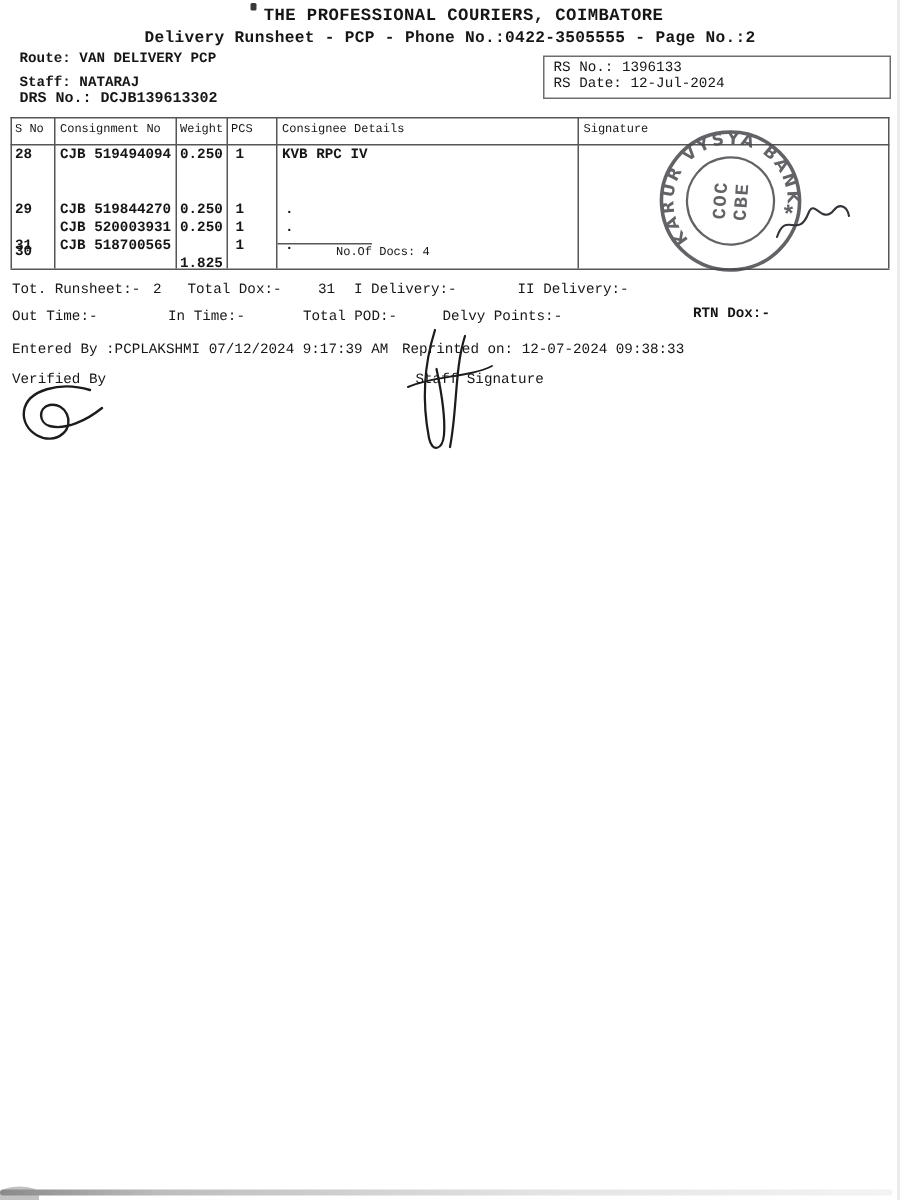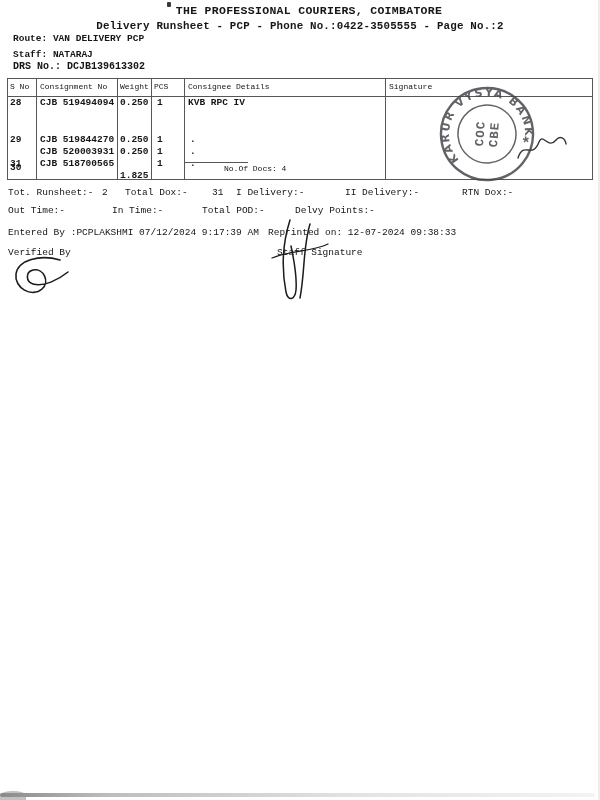--- a/index.html
+++ b/index.html
@@ -44,20 +44,24 @@
 
   <div class="speck" style="left:167px;top:2px;width:4px;height:5px;"></div>
 
   <div class="t b ctr f115" style="top:4px; transform:translateX(9px);">THE PROFESSIONAL COURIERS, COIMBATORE</div>
   <div class="t b ctr f108" style="top:20px;">Delivery Runsheet - PCP - Phone No.:0422-3505555 - Page No.:2</div>
 
   <div class="t b f95" style="left:13px;top:34px;">Route: VAN DELIVERY PCP</div>
   <div class="t b f95" style="left:13px;top:50px;">Staff: NATARAJ</div>
   <div class="t b f10" style="left:13px;top:61px;">DRS No.: DCJB139613302</div>
 
+  <div class="rsbox">
+    <div class="t f95" style="left:6px;top:2px;">RS No.: 1396133</div>
+    <div class="t f95" style="left:6px;top:13px;">RS Date: 12-Jul-2024</div>
+  </div>
 
   <div class="hl" style="left:7px;top:78px;width:586px;"></div>
   <div class="hl" style="left:7px;top:96px;width:586px;"></div>
   <div class="hl" style="left:7px;top:179px;width:586px;"></div>
   <div class="hl" style="left:185px;top:162px;width:63px;"></div>
   <div class="vl" style="left:7px;top:78px;height:101px;"></div>
   <div class="vl" style="left:36px;top:78px;height:101px;"></div>
   <div class="vl" style="left:117px;top:78px;height:101px;"></div>
   <div class="vl" style="left:151px;top:78px;height:101px;"></div>
   <div class="vl" style="left:184px;top:78px;height:101px;"></div>
@@ -118,21 +122,21 @@
   <svg class="sig" style="left:514px;top:128px;" width="56" height="42" viewBox="0 0 56 42">
     <path d="M 4 30 C 10 12 18 32 25 14 C 29 4 34 22 42 12 C 46 7 51 10 52 16" fill="none" stroke="#33343a" stroke-width="1.4" stroke-linecap="round"></path>
   </svg>
 
   <div class="t f95" style="left:8px;top:188px;">Tot. Runsheet:-</div>
   <div class="t f95" style="left:102px;top:188px;">2</div>
   <div class="t f95" style="left:125px;top:188px;">Total Dox:-</div>
   <div class="t f95" style="left:212px;top:188px;">31</div>
   <div class="t f95" style="left:236px;top:188px;">I Delivery:-</div>
   <div class="t f95" style="left:345px;top:188px;">II Delivery:-</div>
-  <div class="t f95" style="left:462px;top:188px;">RTN Dox:-</div>
+  <div class="t f95" style="left:462px;top:204px;font-weight:bold;">RTN Dox:-</div>
 
   <div class="t f95" style="left:8px;top:206px;">Out Time:-</div>
   <div class="t f95" style="left:112px;top:206px;">In Time:-</div>
   <div class="t f95" style="left:202px;top:206px;">Total POD:-</div>
   <div class="t f95" style="left:295px;top:206px;">Delvy Points:-</div>
 
   <div class="t f95" style="left:8px;top:228px;">Entered By :PCPLAKSHMI 07/12/2024 9:17:39 AM</div>
   <div class="t f95" style="left:268px;top:228px;">Reprinted on: 12-07-2024 09:38:33</div>
 
   <div class="t f95" style="left:8px;top:248px;">Verified By</div>

